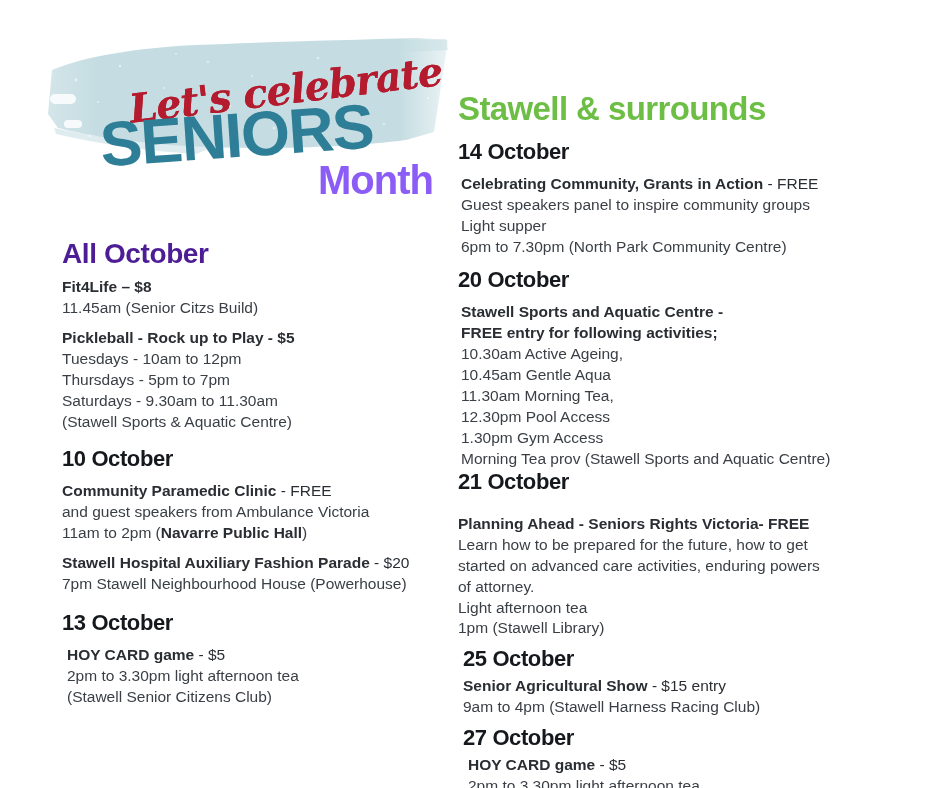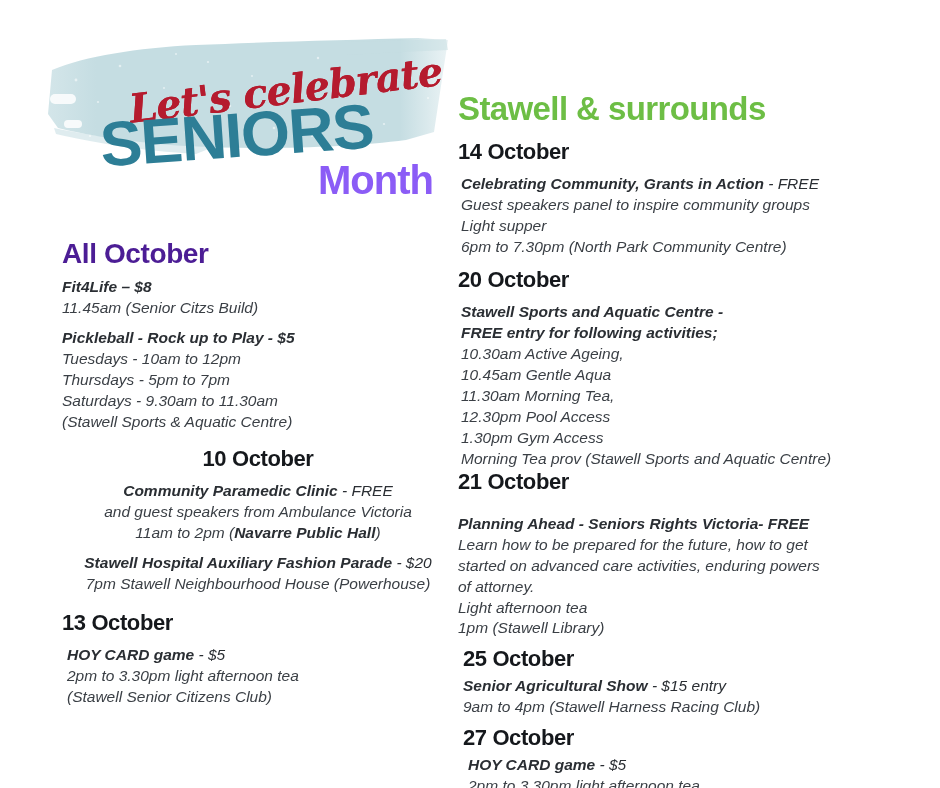--- a/index.html
+++ b/index.html
@@ -89,21 +89,21 @@
     color:#15181c;
   }
   .sub-head{
     font-size:20px;
     font-weight:700;
     line-height:1.25;
     letter-spacing:-0.3px;
     color:#15181c;
   }
 
-  .ev{ margin-top:9px;font-style:italic; }
+  .ev{ margin-top:9px; }
   .ev:first-child{ margin-top:4px; }
 
   .ev-title{
     font-size:15.5px;
     font-weight:700;
     line-height:1.35;
     color:#2a2e33;
   }
   .ev-title .norm{ font-weight:400; }
   .ev-line{
@@ -188,21 +188,21 @@
 
     <div class="ev">
       <div class="ev-title">Pickleball - Rock up to Play - $5</div>
       <div class="ev-line">Tuesdays - 10am to 12pm</div>
       <div class="ev-line">Thursdays - 5pm to 7pm</div>
       <div class="ev-line">Saturdays - 9.30am to 11.30am</div>
       <div class="ev-line">(Stawell Sports &amp; Aquatic Centre)</div>
     </div>
   </div>
 
-  <div class="sect" style="margin-top:13px;text-align:center;">
+  <div class="sect" style="margin-top:13px;">
     <div class="date-head">10 October</div>
 
     <div class="ev">
       <div class="ev-title">
         <span>Community Paramedic Clinic</span><span class="norm"> - FREE</span>
       </div>
       <div class="ev-line">and guest speakers from Ambulance Victoria</div>
       <div class="ev-line"><span>11am to 2pm (</span><b>Navarre Public Hall</b><span>)</span></div>
     </div>
 

